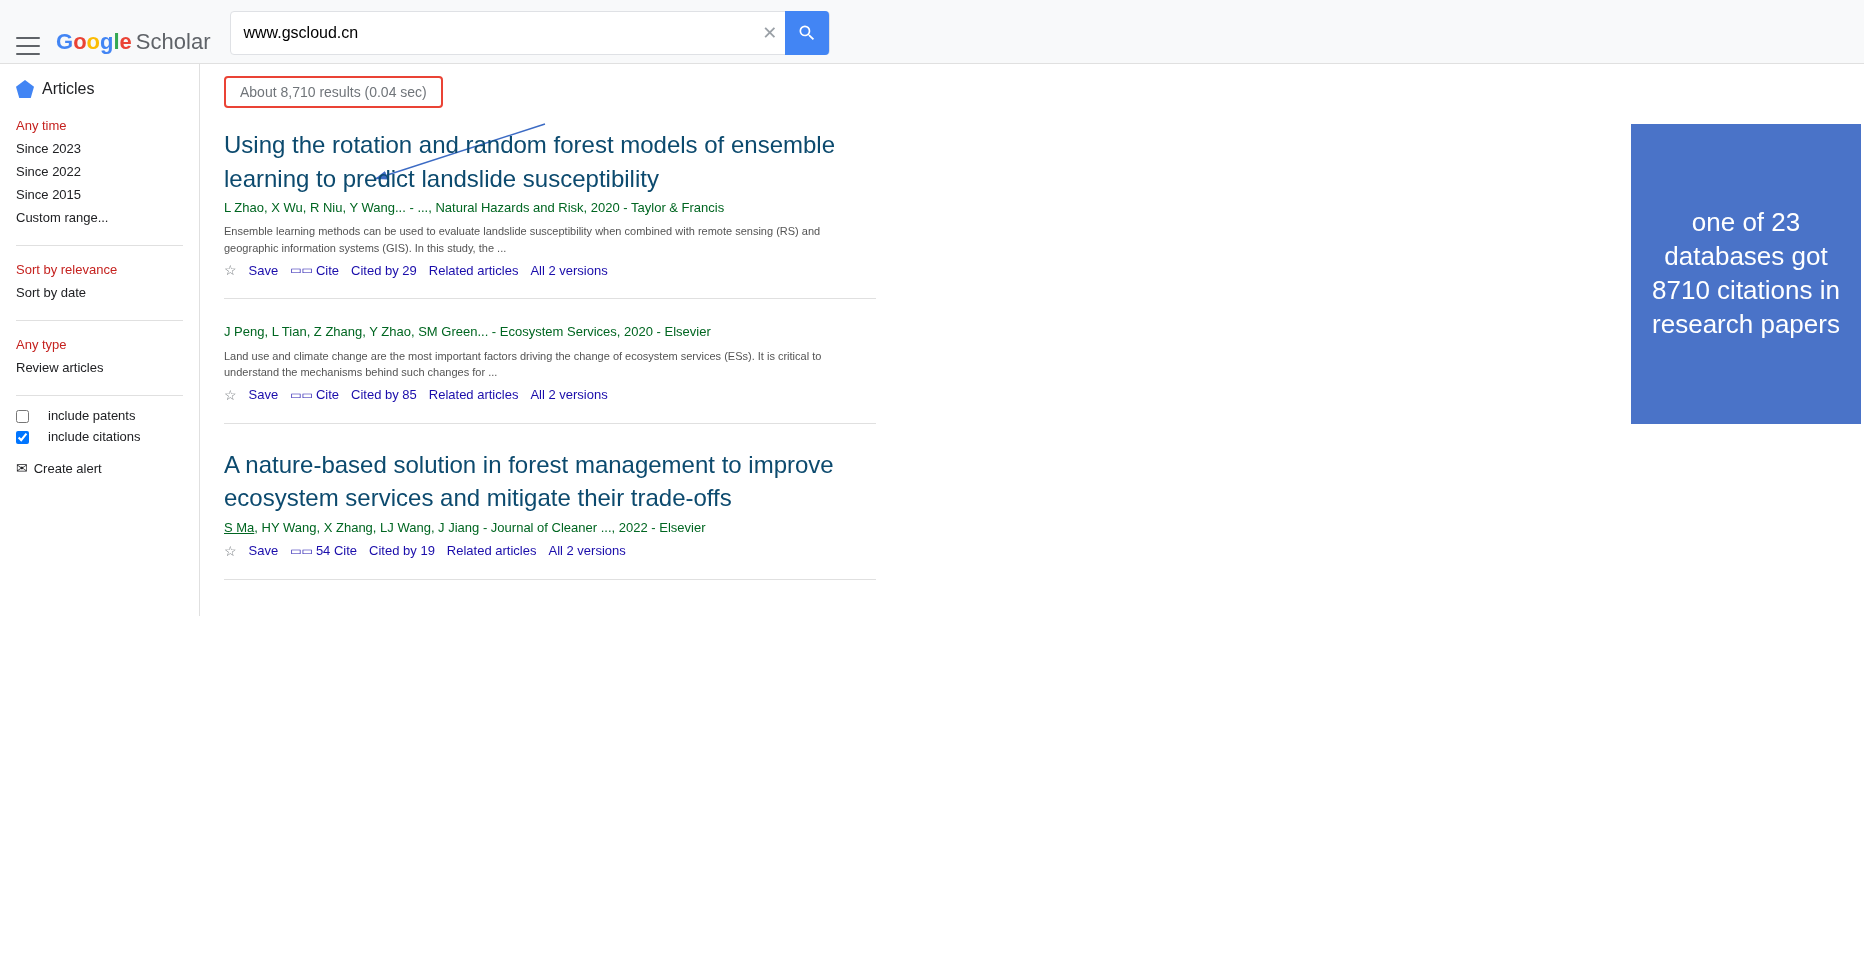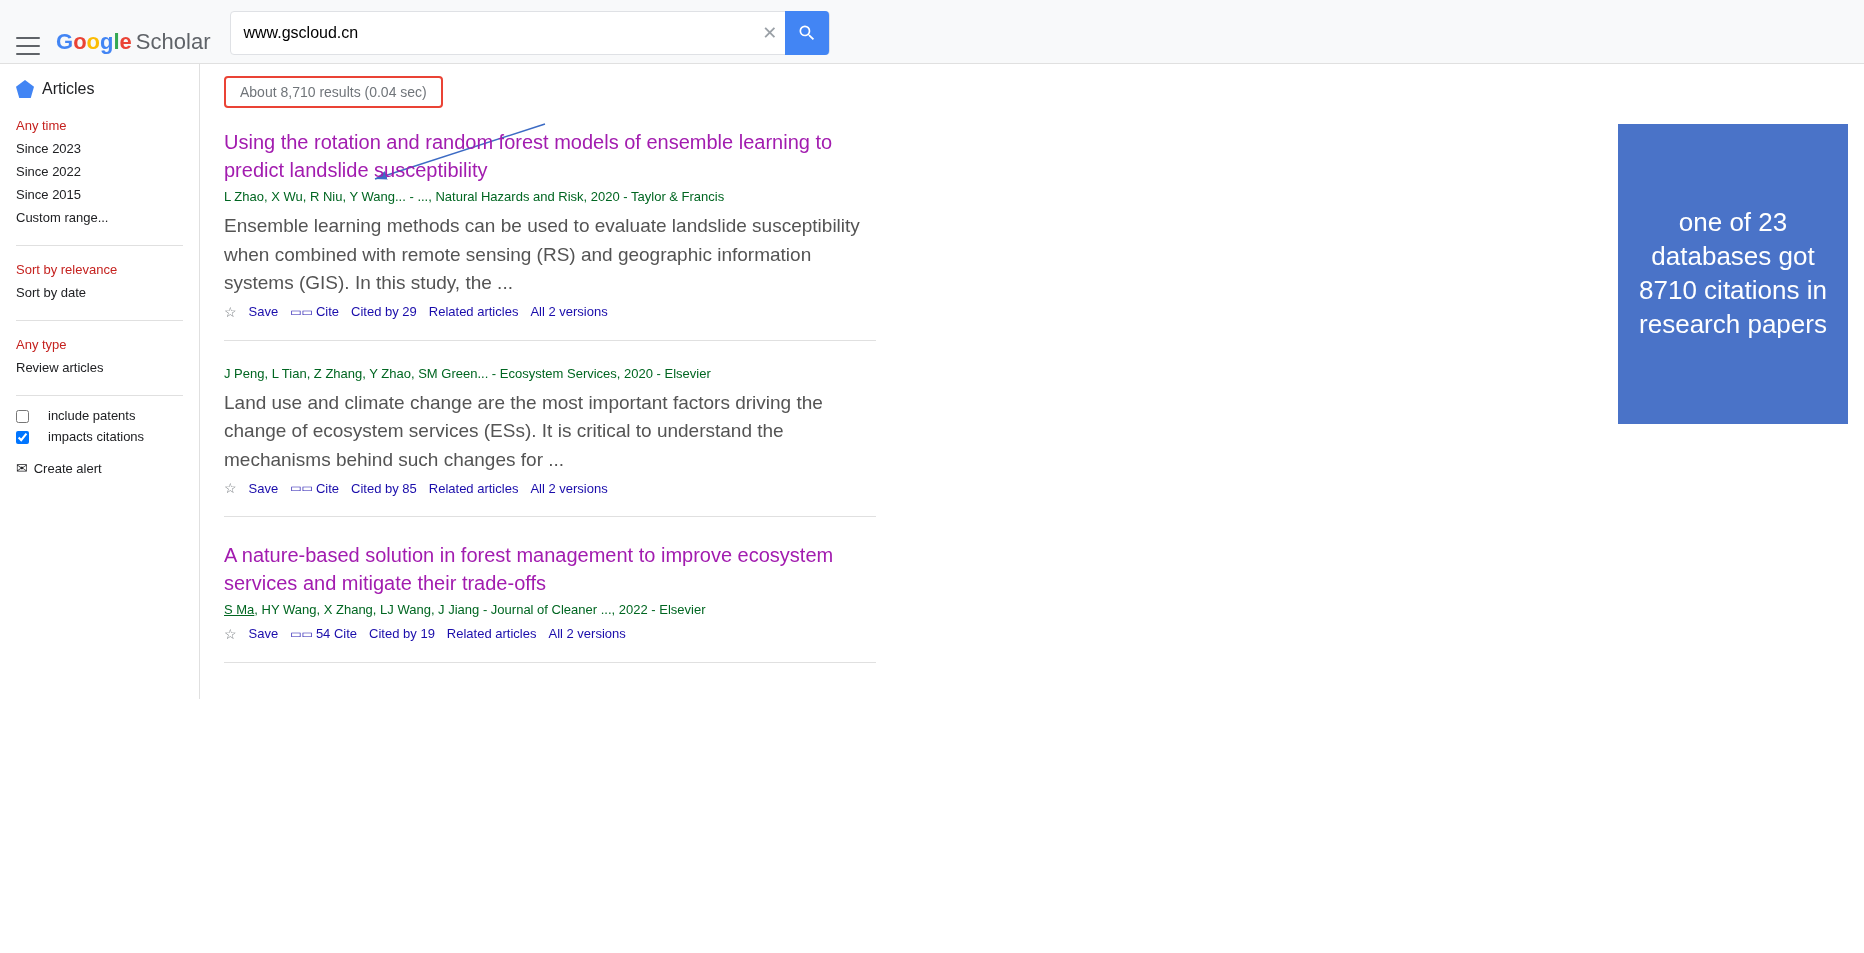--- a/index.html
+++ b/index.html
@@ -111,35 +111,35 @@
       margin-bottom: 20px;
     }
 
     
     .result-item {
       margin-bottom: 24px;
       padding-bottom: 20px;
       border-bottom: 1px solid #e0e0e0;
     }
     .result-title {
-      font-size: 20px;
-      color: #a21caf;
+      font-size: 24px;
+      color: #0c4a6e;
       text-decoration: none;
       line-height: 1.4;
       cursor: pointer;
     }
     .result-authors {
       color: #006621;
       font-size: 13px;
       margin: 4px 0;
       line-height: 1.4;
     }
     .result-snippet {
       color: #545454;
-      font-size: 19px;
+      font-size: 11px;
       line-height: 1.5;
       margin: 6px 0;
     }
     .result-actions {
       display: flex; align-items: center; gap: 12px;
       margin-top: 6px;
     }
     .action-link {
       color: #1a0dab; font-size: 13px; text-decoration: none; cursor: pointer;
     }
@@ -174,21 +174,21 @@
       width: 230px;
       min-height: 300px;
       padding: 24px 20px;
       display: flex; align-items: center; justify-content: center;
       text-align: center;
       font-size: 26px;
       font-weight: 500;
       line-height: 1.3;
       position: absolute;
       top: 60px;
-      right: 16px;
+      right: 3px;
       margin-left: 28px;
     }
 
     
     .arrow-svg {
       position: absolute;
       top: 50px;
       left: 345px;
       pointer-events: none;
     }
@@ -263,21 +263,21 @@
 
     <hr class="sidebar-divider">
 
     <div class="checkbox-section">
       <label class="checkbox-row">
         <input type="checkbox" style="">
         <span>include patents</span>
       </label>
       <label class="checkbox-row">
         <input type="checkbox" checked="" style="">
-        <span>impacts citations</span>
+        <span>include citations</span>
       </label>
     </div>
 
     <div class="create-alert">
       <span style="font-size:14px;">✉</span>
       <span>Create alert</span>
     </div>
 
   </div>
 

